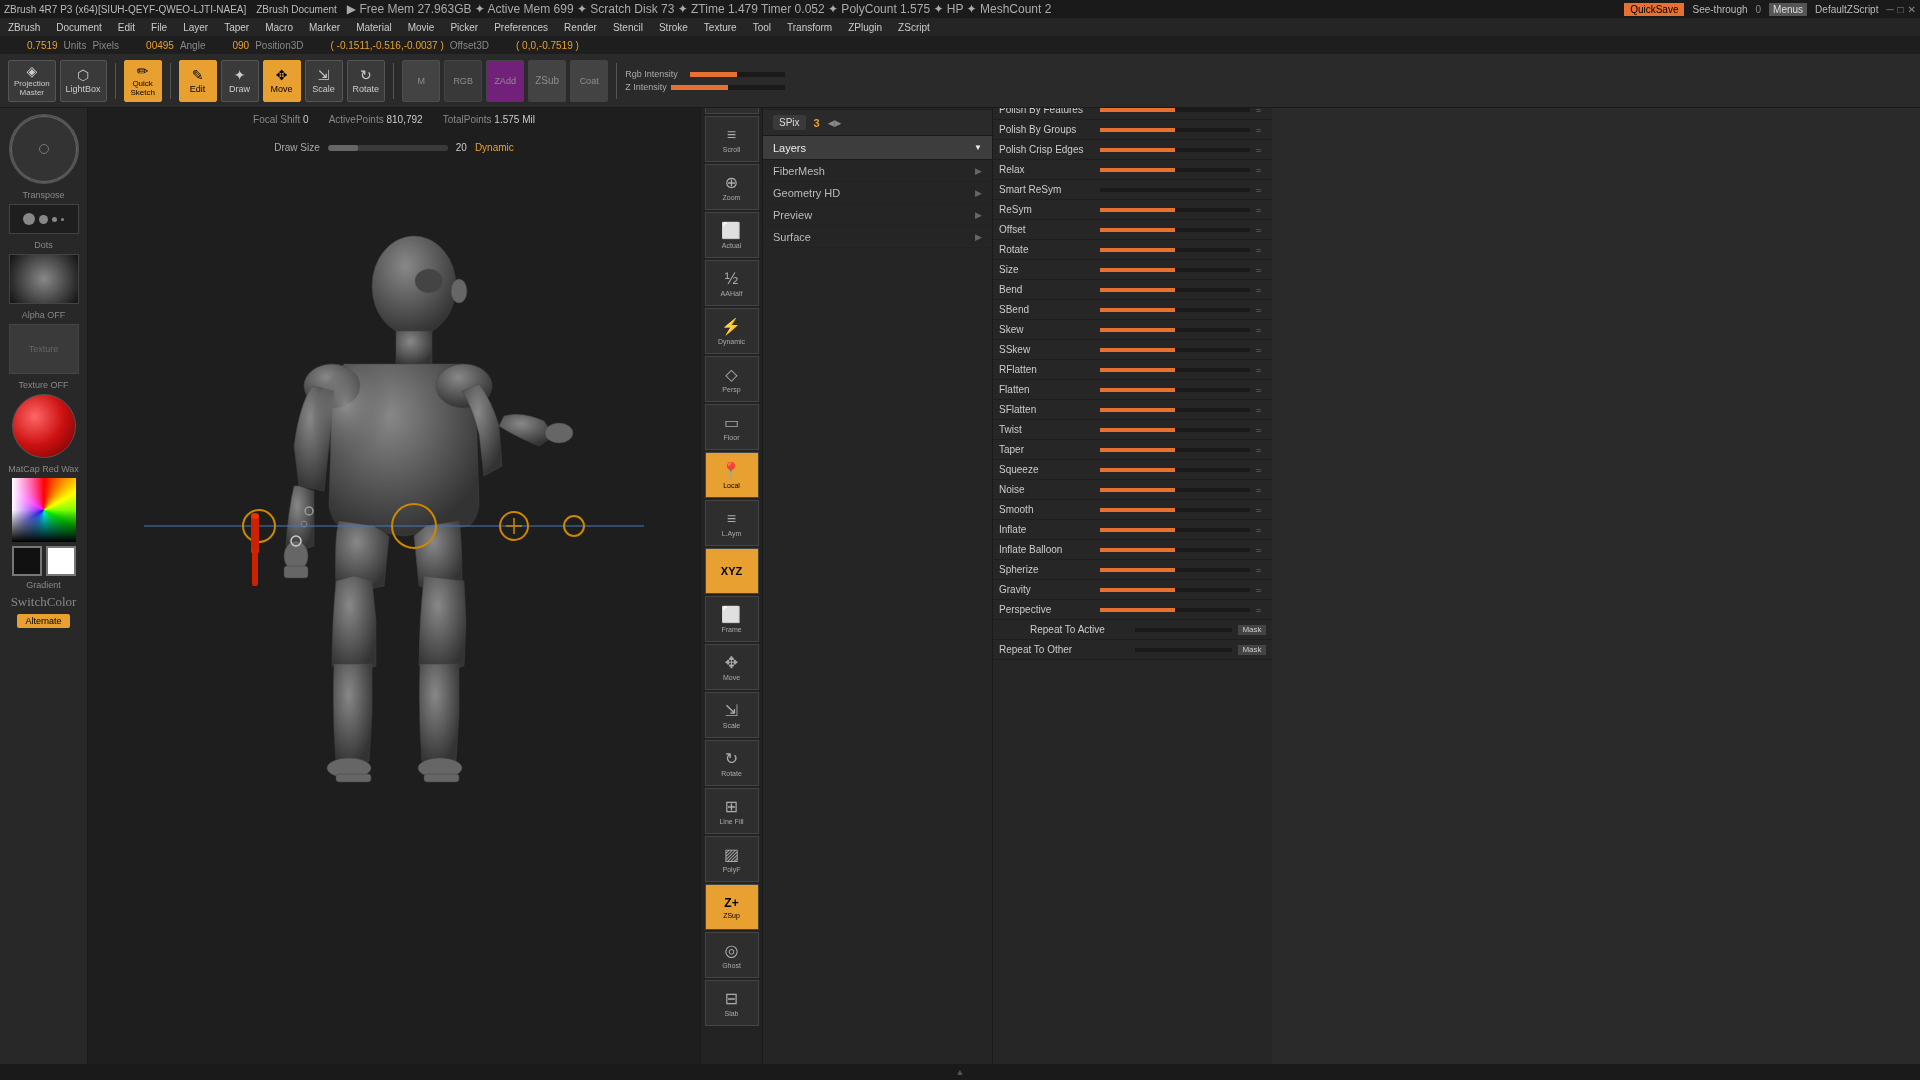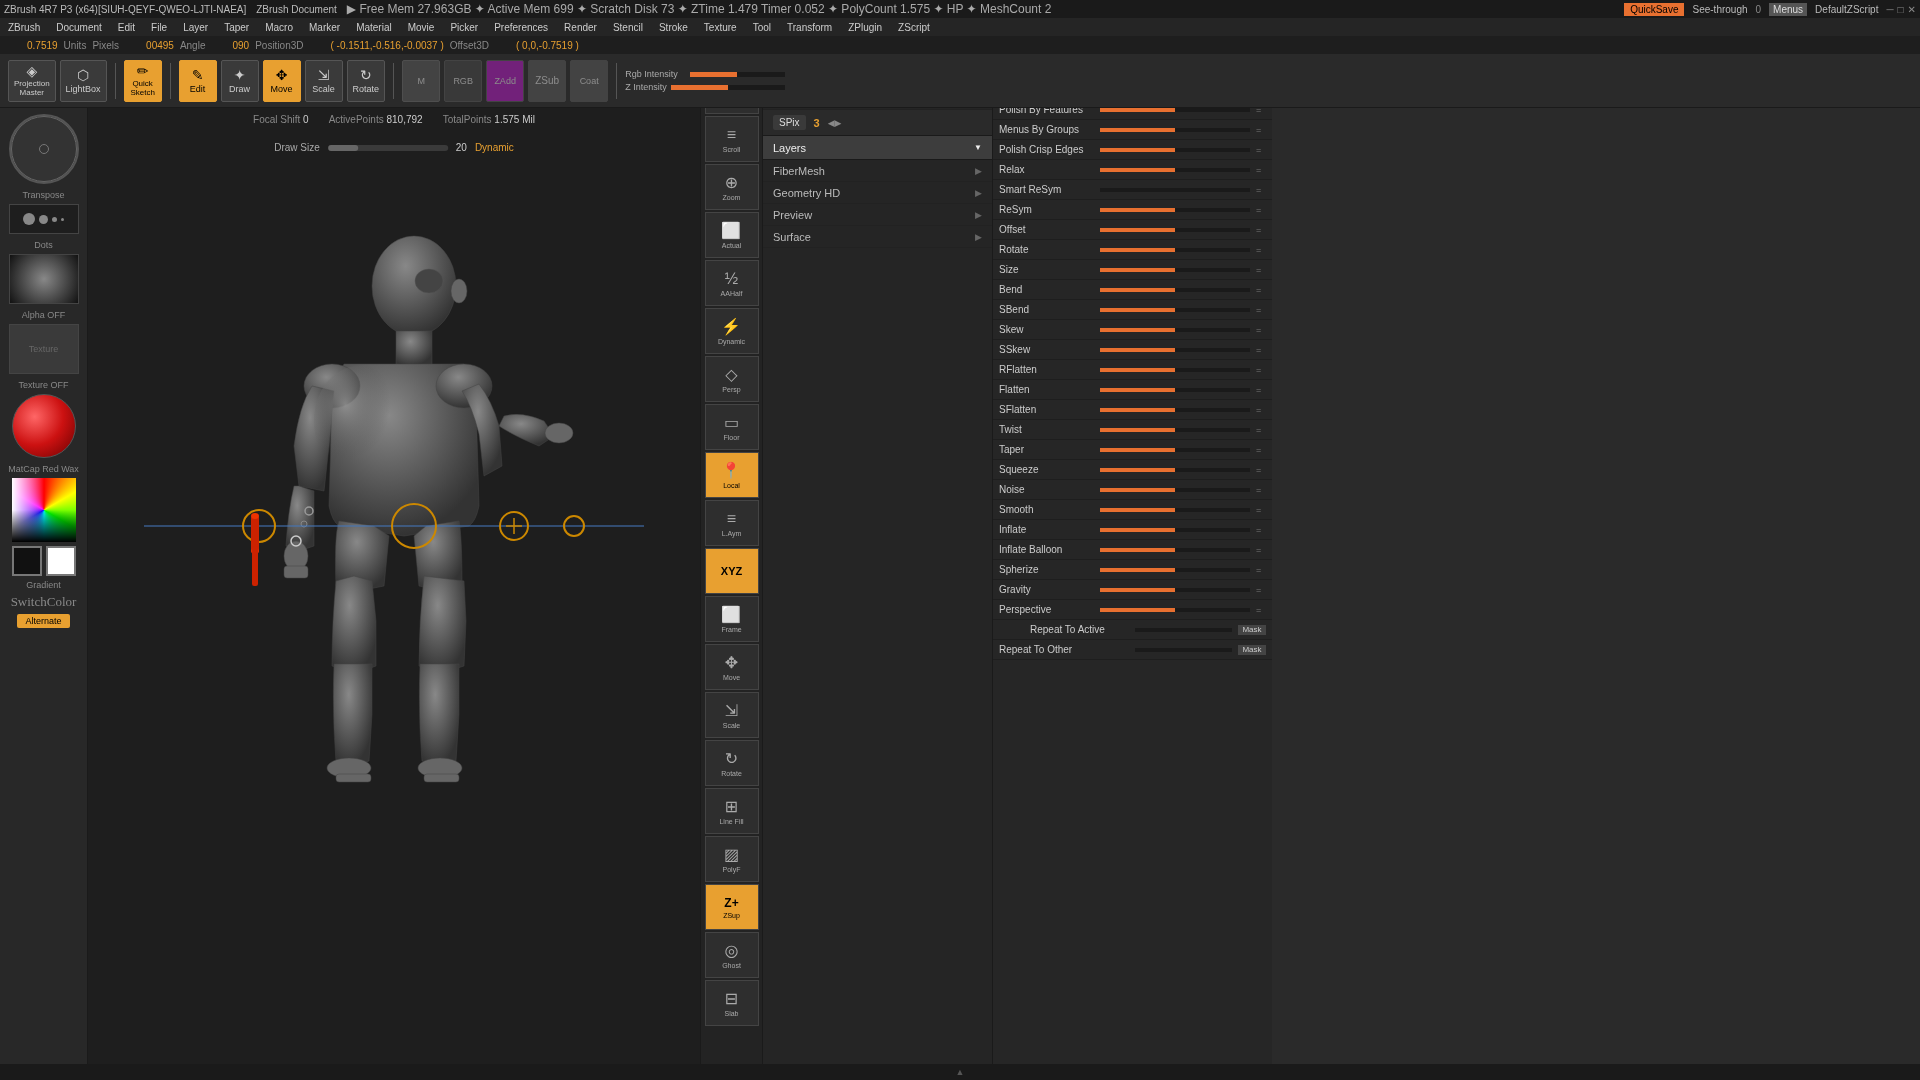--- a/index.html
+++ b/index.html
@@ -896,21 +896,21 @@
       <span class="dp-label">Polish By Features</span>
       <div class="dp-slider-wrap">
         <div style="position:absolute; left:0; top:0; width:50%; height:100%; background:#e87030;"></div>
       </div>
       <div class="dp-right-btns">
         <span class="dp-equals">=</span>
       </div>
     </div>
 
     <div class="dp-row">
-      <span class="dp-label">Menus By Groups</span>
+      <span class="dp-label">Polish By Groups</span>
       <div class="dp-slider-wrap">
         <div style="position:absolute; left:0; top:0; width:50%; height:100%; background:#e87030;"></div>
       </div>
       <div class="dp-right-btns">
         <span class="dp-equals">=</span>
       </div>
     </div>
 
     <div class="dp-row">
       <span class="dp-label">Polish Crisp Edges</span>

